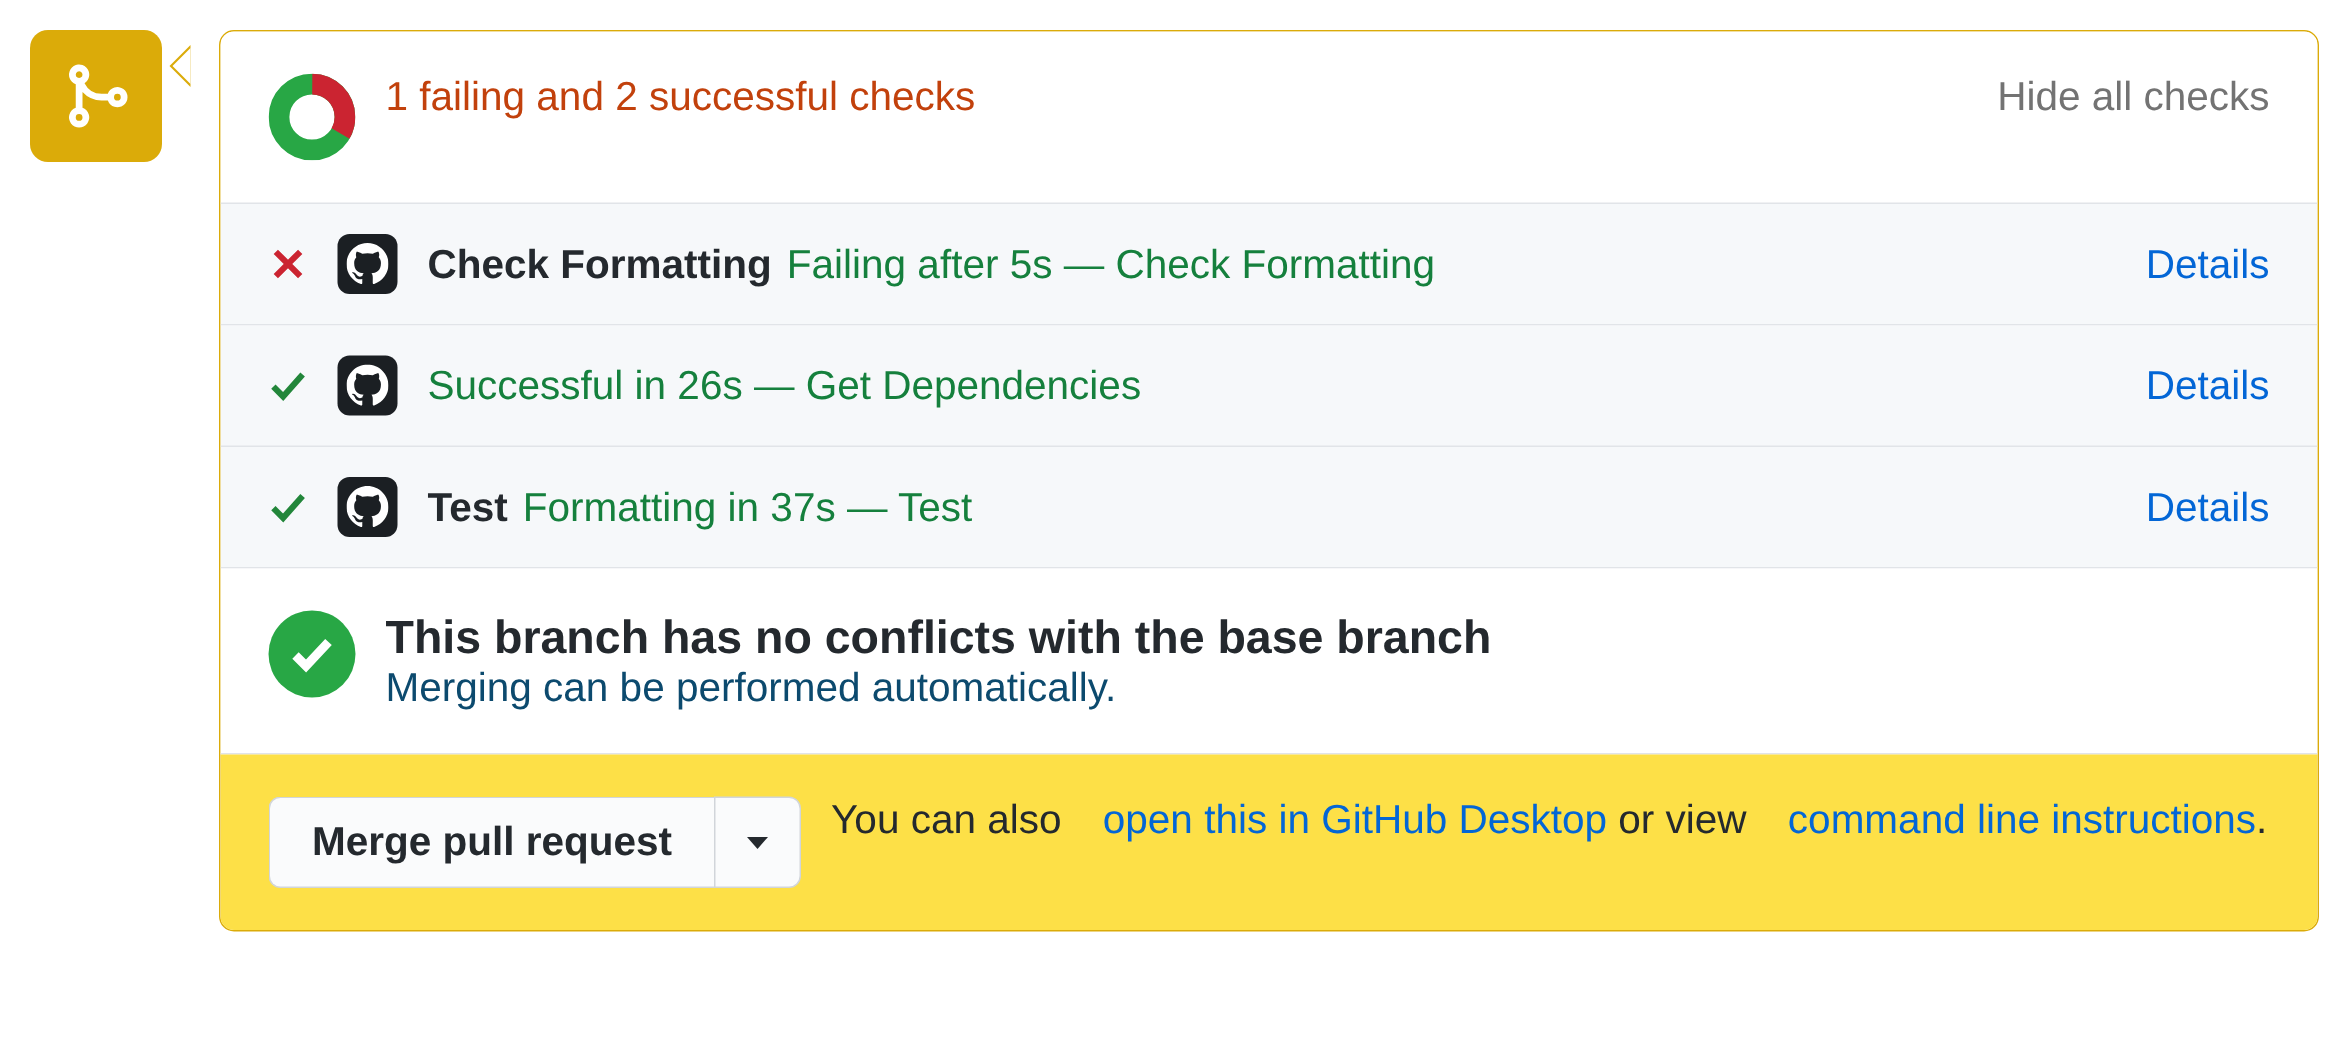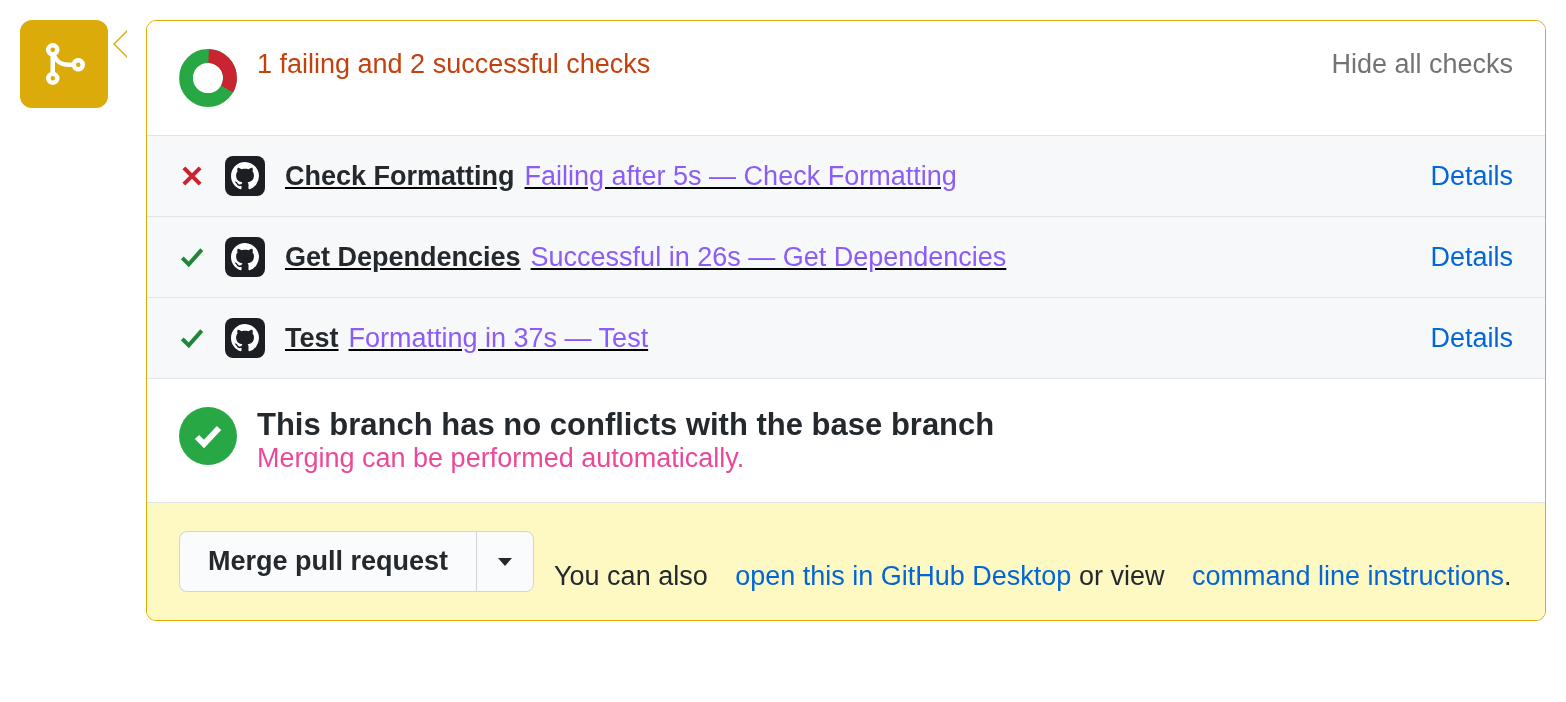--- a/index.html
+++ b/index.html
@@ -142,28 +142,27 @@
       height: 28px;
       fill: #ffffff;
     }
     .check-text {
       flex: 1;
       font-size: 27px;
       display: flex;
       align-items: center;
       gap: 10px;
       overflow: hidden;
-      text-decoration: underline;
     }
     .check-name {
       font-weight: 600;
       color: #24292e;
     }
     .check-desc {
-      color: #8b5cf6;
+      color: #15803d;
     }
     .details-link {
       font-size: 27px;
       color: #0366d6;
       cursor: pointer;
       text-decoration: none;
       flex-shrink: 0;
     }
     .conflict-section {
       background: #ffffff;
@@ -186,27 +185,27 @@
       fill: none;
     }
     .conflict-title {
       font-size: 31px;
       font-weight: 600;
       color: #24292e;
       
     }
     .conflict-subtitle {
       font-size: 27px;
-      color: #ec4899;
+      color: #0c4a6e;
     }
     .merge-section {
-      background: #fef9c3;
+      background: #fde047;
       padding: 28px 32px;
       display: flex;
-      align-items: flex-end;
+      align-items: flex-start;
       gap: 20px;
     }
     .btn-group {
       display: flex;
     }
     .merge-btn {
       background: #fafbfc;
       border: 1px solid #d1d5da;
       border-right: none;
       border-radius: 8px 0 0 8px;
@@ -289,21 +288,20 @@
         <svg viewBox="0 0 16 16">
             <path d="M2 8.5 L6 12.5 L14 3.5"></path>
           </svg>
       </span>
       <span class="gh-avatar">
         <svg viewBox="0 0 16 16">
             <path d="M8 0C3.58 0 0 3.58 0 8c0 3.54 2.29 6.53 5.47 7.59.4.07.55-.17.55-.38 0-.19-.01-.82-.01-1.49-2.01.37-2.53-.49-2.69-.94-.09-.23-.48-.94-.82-1.13-.28-.15-.68-.52-.01-.53.63-.01 1.08.58 1.23.82.72 1.21 1.87.87 2.33.66.07-.52.28-.87.51-1.07-1.78-.2-3.64-.89-3.64-3.95 0-.87.31-1.59.82-2.15-.08-.2-.36-1.02.08-2.12 0 0 .67-.21 2.2.82.64-.18 1.32-.27 2-.27.68 0 1.36.09 2 .27 1.53-1.04 2.2-.82 2.2-.82.44 1.1.16 1.92.08 2.12.51.56.82 1.27.82 2.15 0 3.07-1.87 3.75-3.65 3.95.29.25.54.73.54 1.48 0 1.07-.01 1.93-.01 2.2 0 .21.15.46.55.38A8.013 8.013 0 0 0 16 8c0-4.42-3.58-8-8-8z"></path>
           </svg>
       </span>
       <div class="check-text">
-        <span class="check-name">Get Dependencies</span>
         <span class="check-desc">Successful in 26s — Get Dependencies</span>
       </div>
       <a class="details-link">Details</a>
     </div>
 
     <div class="check-item">
       <span class="check-status-icon check-icon">
         <svg viewBox="0 0 16 16">
             <path d="M2 8.5 L6 12.5 L14 3.5"></path>
           </svg>

